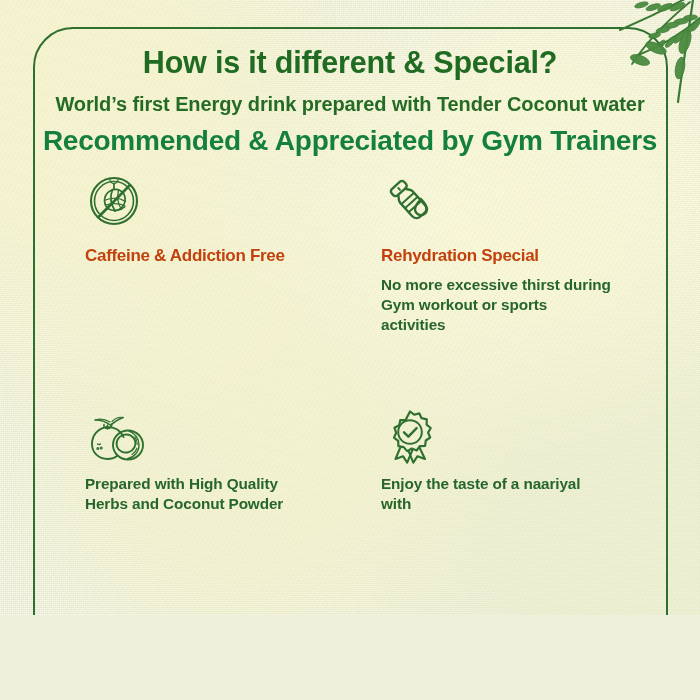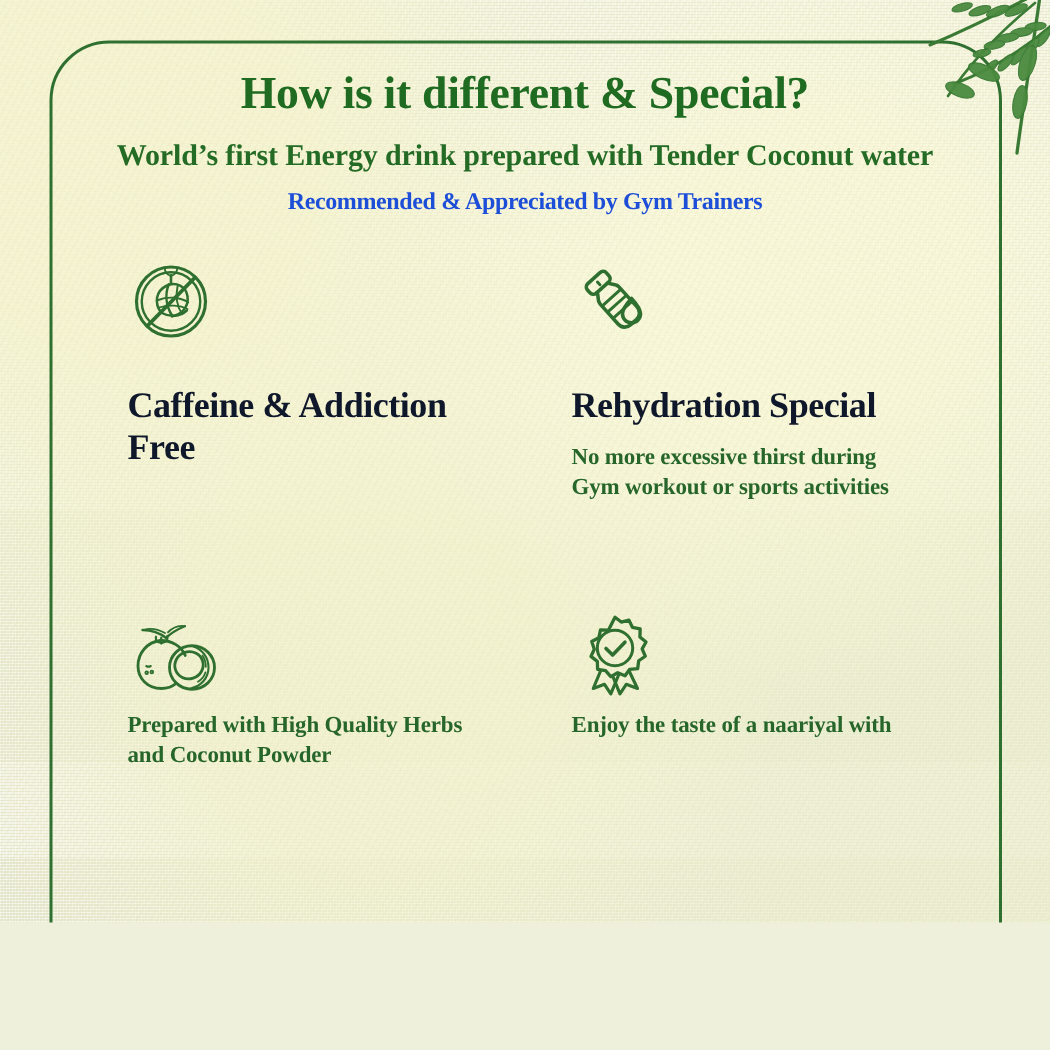--- a/index.html
+++ b/index.html
@@ -14,21 +14,20 @@
     background: #eff0dc;
   }
 
   
   #poster {
     position: relative;
     width: 700px;
     height: 615px;
     background-color: #f0f1de;
     overflow: hidden;
-    font-family: Liberation Serif, serif;
   }
   .tex {
     position: absolute;
     inset: 0;
     pointer-events: none;
   }
   .tex-a {
     background-image:
       repeating-linear-gradient(0deg,
         rgba(255,255,255,0.55) 0px, rgba(255,255,255,0.55) 1px,
@@ -86,22 +85,22 @@
   }
   #subtitle {
     color: #246b25;
     font-size: 20px;
     font-weight: bold;
     letter-spacing: -0.1px;
     margin: 13px 0 0 0;
     line-height: 1.1;
   }
   #tagline {
-    color: #1d4ed8;
-    font-size: 16px;
+    color: #15803d;
+    font-size: 28px;
     font-weight: bold;
     letter-spacing: -0.25px;
     margin: 11px 0 0 0;
     line-height: 1.1;
   }
 
   
   #features {
     position: absolute;
     left: 85px;
@@ -111,26 +110,26 @@
     grid-template-columns: 296px 244px;
     grid-template-rows: 235px auto;
   }
   .feature { position: relative; }
   .f-icon {
     height: 58px;
     display: block;
   }
   .f-icon svg { display: block; }
   .f-title {
-    color: #0f172a;
-    font-size: 24px;
+    color: #c2410c;
+    font-size: 17px;
     font-weight: bold;
     line-height: 1.15;
     letter-spacing: -0.3px;
-    margin: 28px 0 0 0;
+    margin: 16px 0 0 0;
     max-width: 240px;
   }
   .f-desc {
     color: #27662a;
     font-size: 15.3px;
     font-weight: bold;
     line-height: 1.33;
     letter-spacing: -0.1px;
     margin: 9px 0 0 0;
     max-width: 232px;

